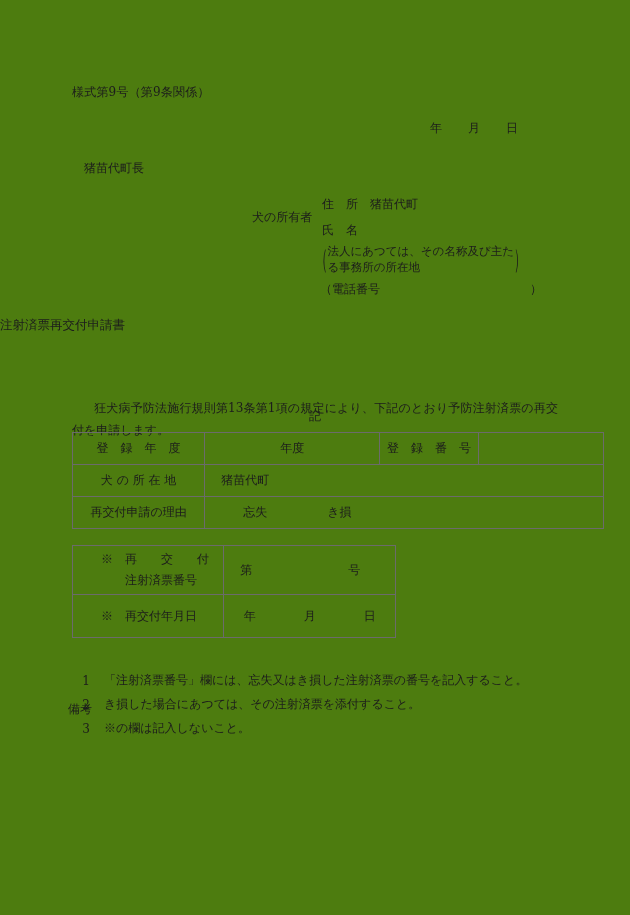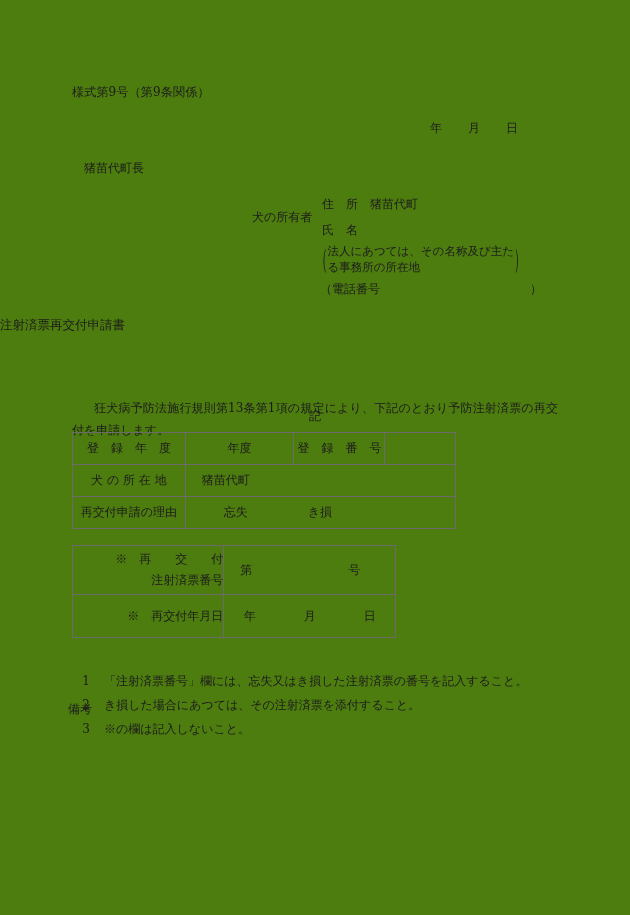--- a/index.html
+++ b/index.html
@@ -122,28 +122,28 @@
     border-collapse: collapse;
     font-size: 12px;
   }
   table td {
     border: 1px solid #6b6b6b;
     padding: 0;
     vertical-align: middle;
     white-space: pre;
   }
 
-  #table-registration { left: 72px; top: 432px; width: 384px; }
+  #table-registration { left: 72px; top: 432px; width: 532px; }
   #table-registration td { height: 31px; }
   .c-label { text-align: center; }
   .c-pad-l { padding-left: 16px; }
   .c-center { text-align: center; }
 
   #table-official { left: 72px; top: 545px; width: 324px; }
-  .official-label { padding-left: 28px; line-height: 1.75; text-align: right; }
+  .official-label { padding-left: 28px; line-height: 1.75; }
 
   
   .remarks-head {
     left: 68px; top: 653px;
     font-size: 12px;
     margin-top: 48px;
   }
   .remarks-list {
     position: absolute;
     left: 68px; top: 673px;
@@ -153,21 +153,21 @@
   .remark-item {
     display: flex;
     margin-bottom: 7px;
     line-height: 1.4;
   }
   .remark-num {
     width: 36px;
     flex: 0 0 36px;
     text-align: center;
   }
-  .remark-text { flex: 1; white-space: pre-wrap; }
+  .remark-text { flex: 1; white-space: pre-wrap; font-family: Liberation Mono, monospace; }
 </style>
 </head>
 <body>
 
 <div class="page">
 
   <div class="abs form-code">様式第9号（第9条関係）</div>
 
   <div class="abs date-line"><span>年</span><span class="sp"></span><span>月</span><span class="sp"></span><span>日</span></div>
 

